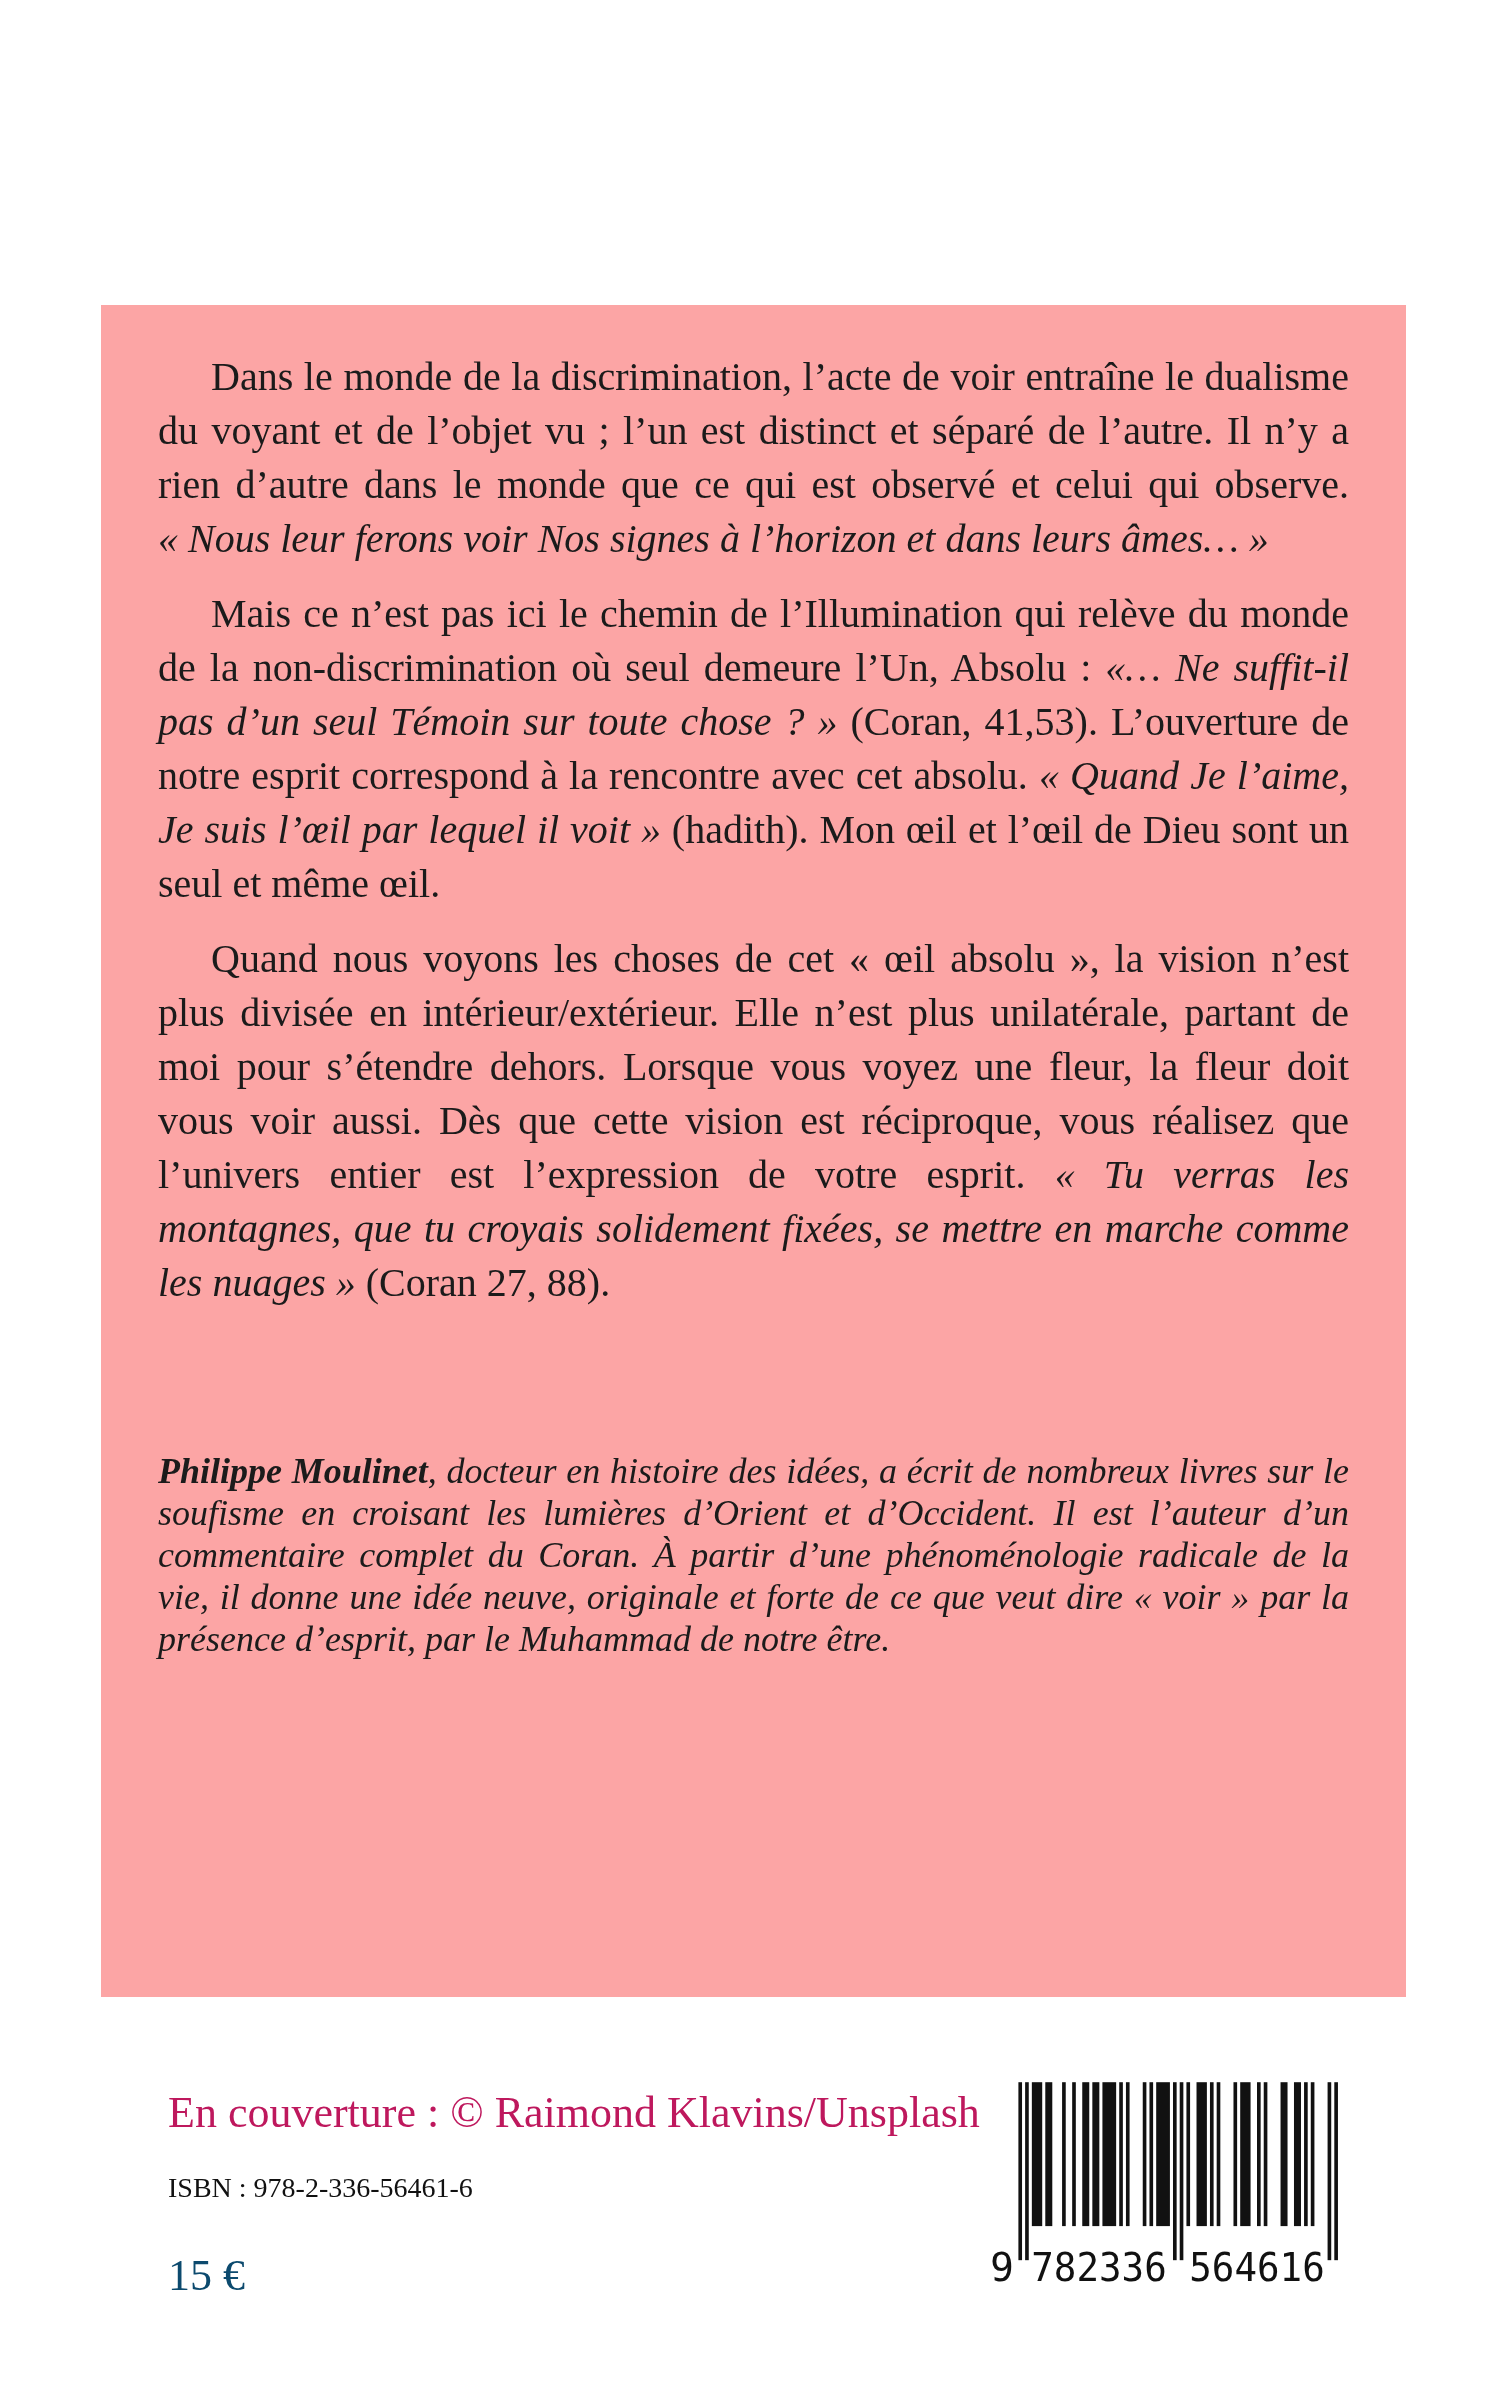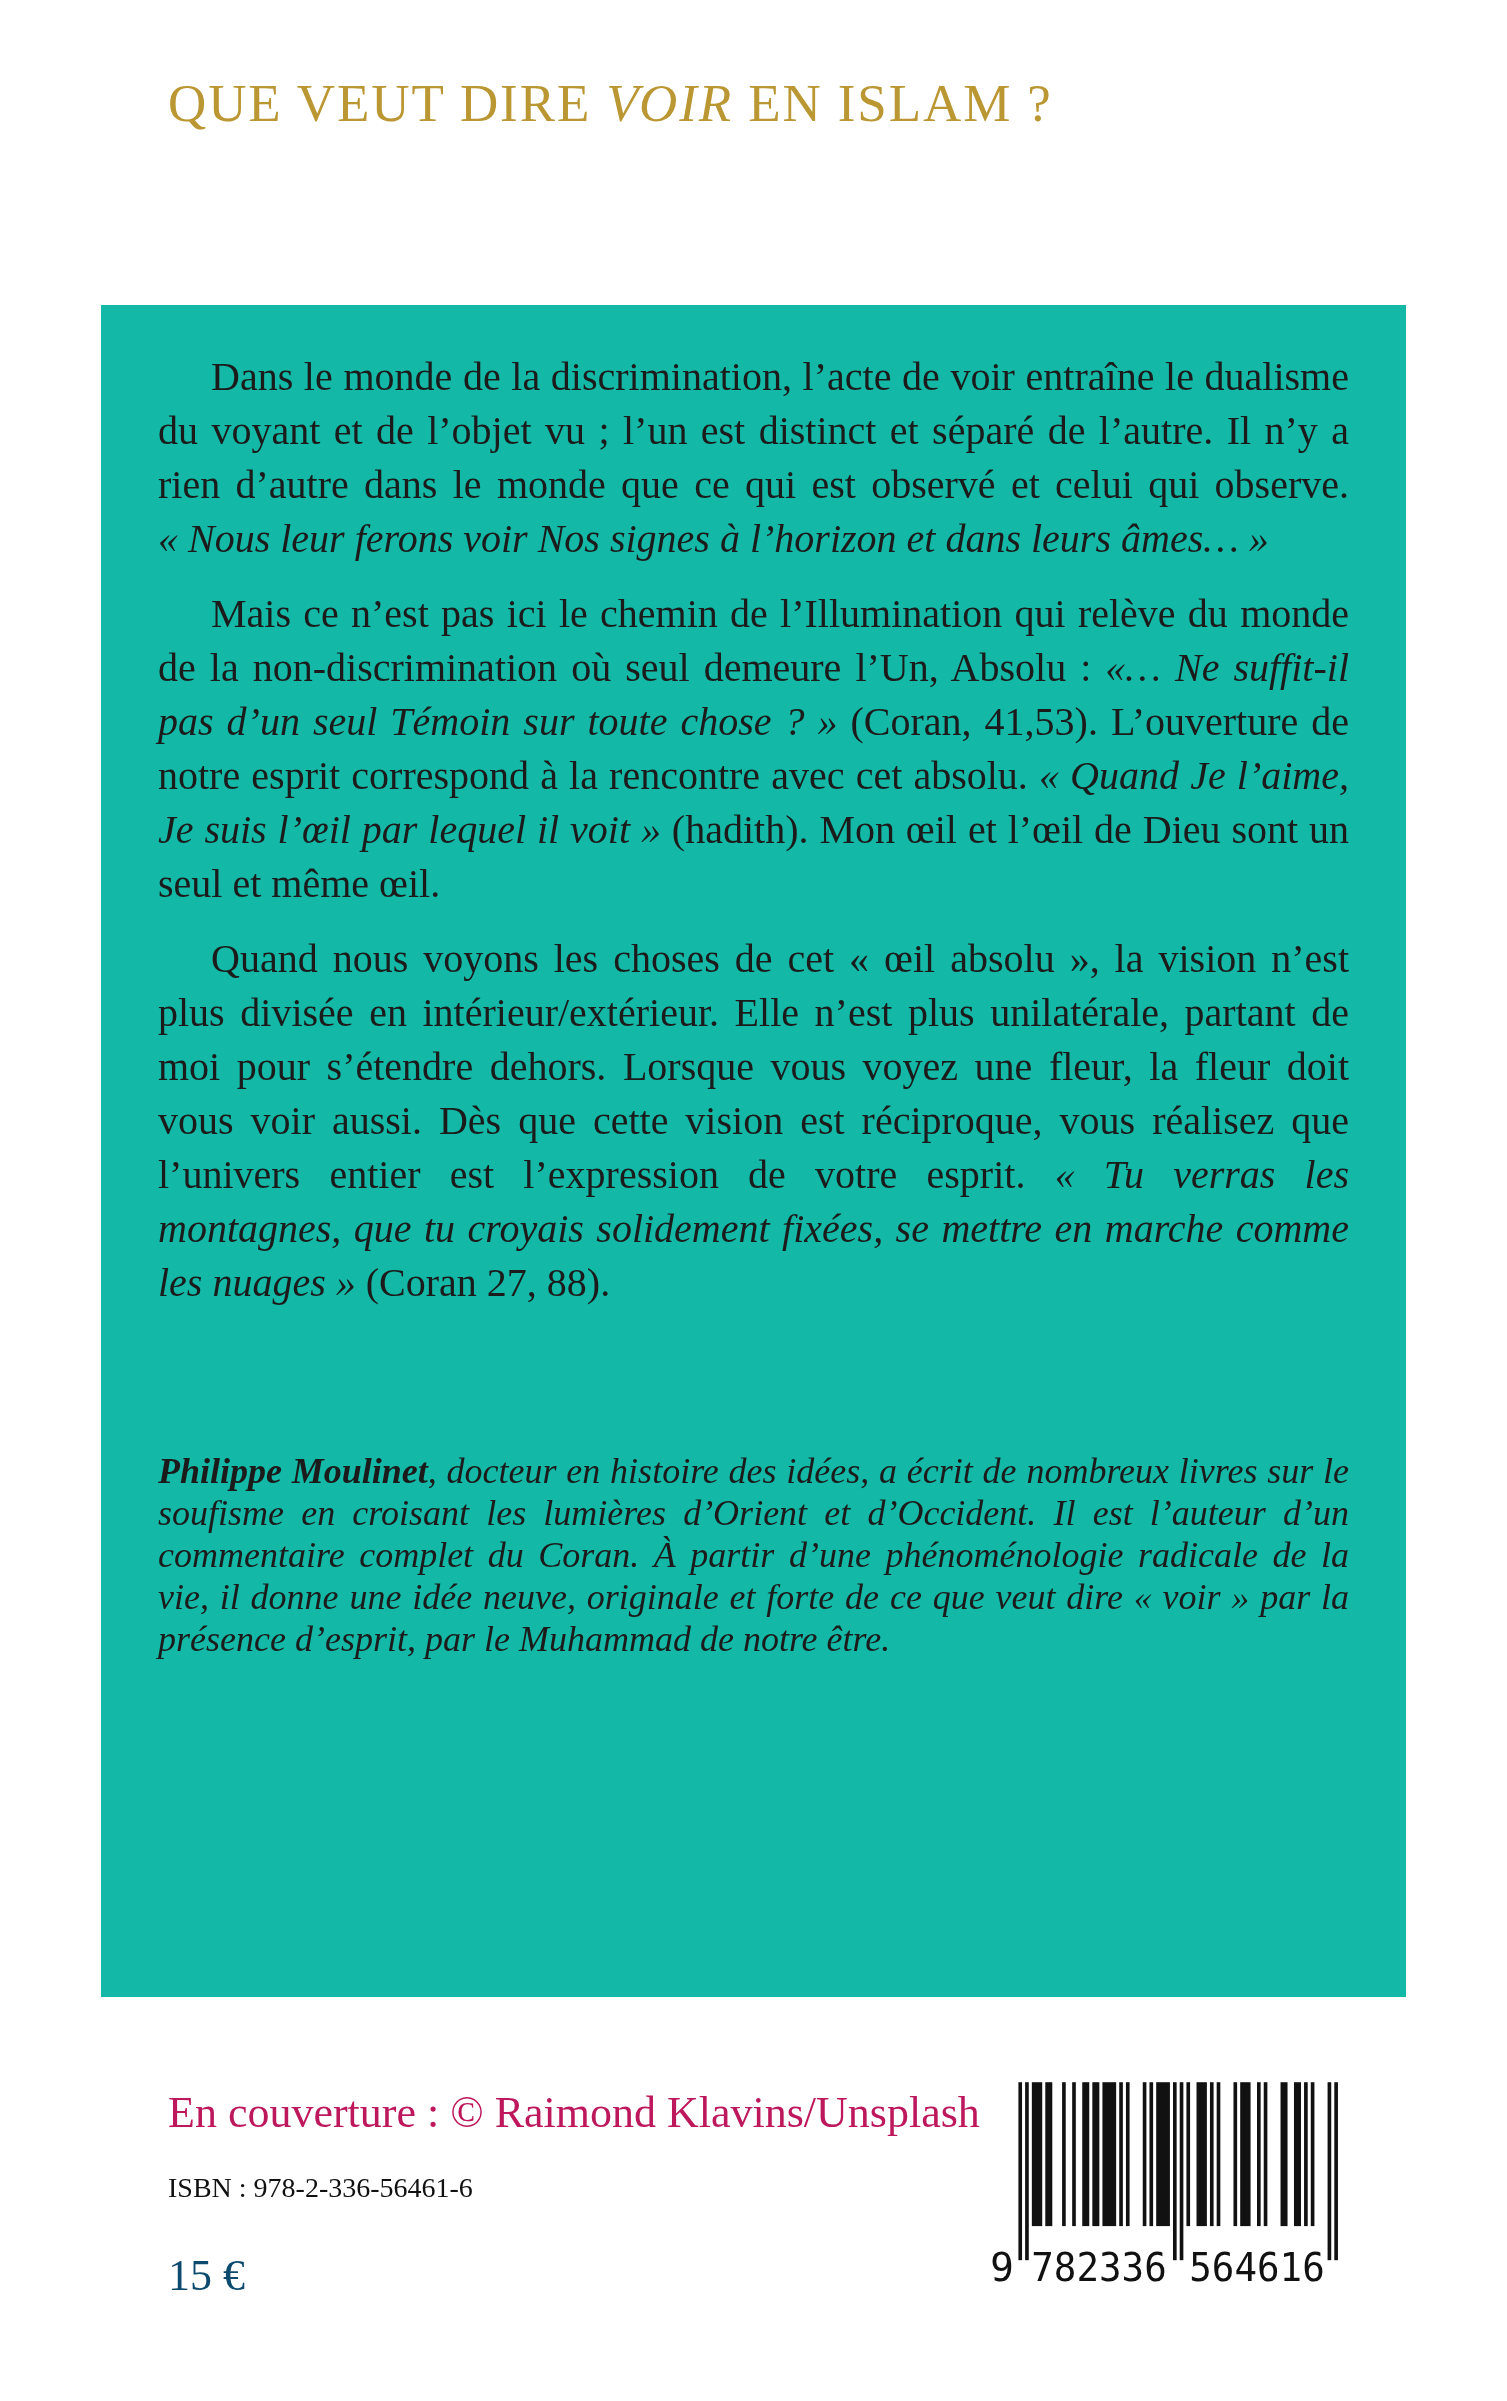--- a/index.html
+++ b/index.html
@@ -61,23 +61,22 @@
     position:absolute; left:990px; top:2082px;
     width:355px; height:203px;
     background:#ffffff;
   }
 </style>
 </head>
 <body>
 
 <div class="page">
 
-  <h1 class="book-title" style="color: rgb(186, 151, 51);"><span>QUE VEUT DIRE </span><span class="emph">VOIR</span><span> EN ISLAM&nbsp;?</span></h1>
 
-  <div class="blurb-panel" style="background: #14b8a6;">
+  <div class="blurb-panel" style="background: #fca5a5;">
     <div id="blurb">
         <p class="blurb-para"><span class="seg-roman">Dans le monde de la discrimination, l’acte de voir entraîne le dualisme du voyant et de l’objet vu&nbsp;; l’un est distinct et séparé de l’autre. Il n’y a rien d’autre dans le monde que ce qui est observé et celui qui observe. </span><span class="seg-italic">«&nbsp;Nous leur ferons voir Nos signes à l’horizon et dans leurs âmes…&nbsp;»</span></p>
         <p class="blurb-para"><span class="seg-roman">Mais ce n’est pas ici le chemin de l’Illumination qui relève du monde de la non-discrimination où seul demeure l’Un, Absolu&nbsp;: </span><span class="seg-italic">«…&nbsp;Ne suffit-il pas d’un seul Témoin sur toute chose&nbsp;?&nbsp;»</span><span class="seg-roman"> (Coran, 41,53). L’ouverture de notre esprit correspond à la rencontre avec cet absolu. </span><span class="seg-italic">«&nbsp;Quand Je l’aime, Je suis l’œil par lequel il voit&nbsp;»</span><span class="seg-roman"> (hadith). Mon œil et l’œil de Dieu sont un seul et même œil.</span></p>
         <p class="blurb-para"><span class="seg-roman">Quand nous voyons les choses de cet «&nbsp;œil absolu&nbsp;», la vision n’est plus divisée en intérieur/extérieur. Elle n’est plus unilatérale, partant de moi pour s’étendre dehors. Lorsque vous voyez une fleur, la fleur doit vous voir aussi. Dès que cette vision est réciproque, vous réalisez que l’univers entier est l’expression de votre esprit. </span><span class="seg-italic">«&nbsp;Tu verras les montagnes, que tu croyais solidement fixées, se mettre en marche comme les nuages&nbsp;»</span><span class="seg-roman"> (Coran 27, 88).</span></p>
       </div>
     <p class="author-bio" id="bio"><span class="seg-bold-italic">Philippe Moulinet</span><span class="seg-italic">, docteur en histoire des idées, a écrit de nombreux livres sur le soufisme en croisant les lumières d’Orient et d’Occident. Il est l’auteur d’un commentaire complet du Coran. À partir d’une phénoménologie radicale de la vie, il donne une idée neuve, originale et forte de ce que veut dire «&nbsp;voir&nbsp;» par la présence d’esprit, par le Muhammad de notre être.</span></p>
   </div>
 
   <div class="cover-credit">En couverture&nbsp;: © Raimond Klavins/Unsplash</div>
   <div class="isbn">ISBN&nbsp;: 978-2-336-56461-6</div>

